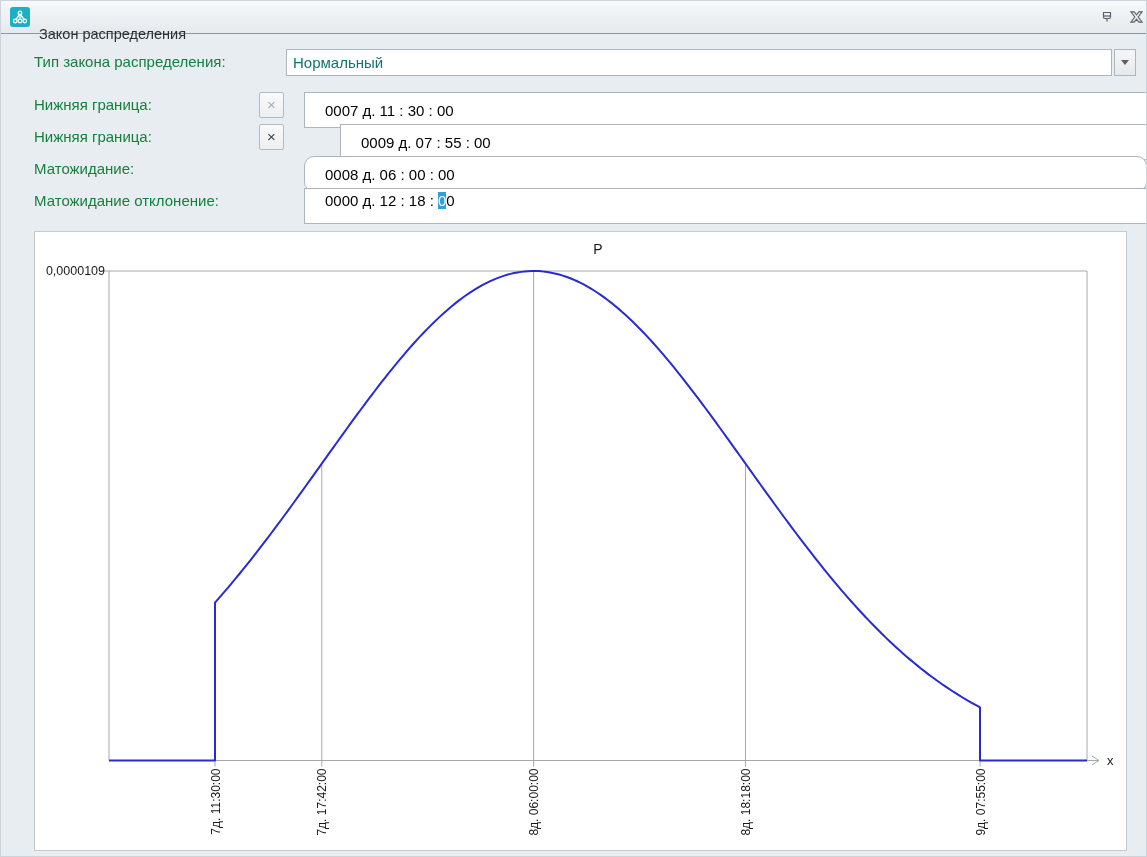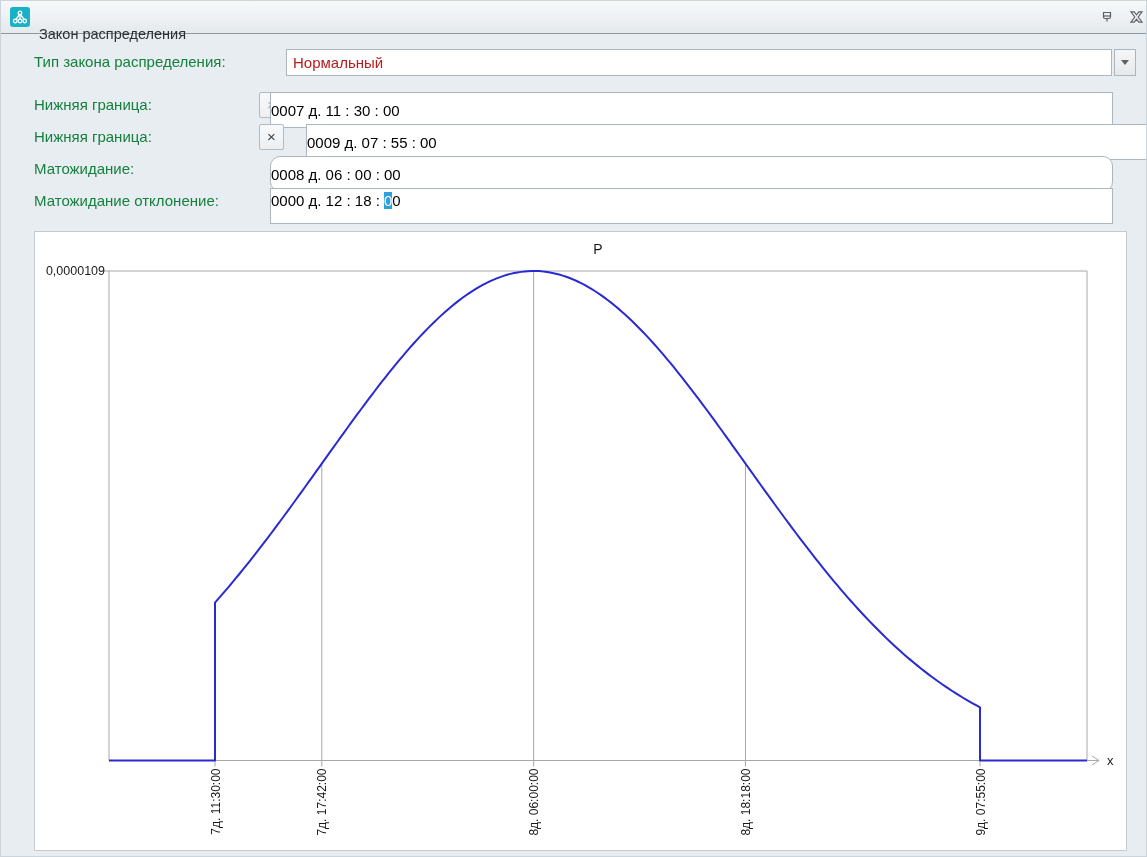--- a/index.html
+++ b/index.html
@@ -34,41 +34,41 @@
   .tb-btn svg{display:block;}
   
   .form-label{
     position:absolute;left:33px;height:26px;line-height:26px;font-size:15px;color:#15803d;
   }
   .combo{
     position:absolute;left:285px;top:48px;width:826px;height:27px;
     background:#ffffff;border:1px solid #aeb6bd;box-sizing:border-box;
   }
   .combo-value{
-    position:absolute;left:6px;top:0;height:25px;line-height:25px;font-size:15px;color:#b91c1c;
+    position:absolute;left:6px;top:0;height:25px;line-height:25px;font-size:15px;color:#0f766e;
   }
   .combo-arrow{
     position:absolute;left:1113px;top:48px;width:22px;height:27px;box-sizing:border-box;
     background:linear-gradient(#f5f6f7,#e6e9eb);border:1px solid #aeb6bd;
     display:flex;align-items:center;justify-content:center;
   }
   .combo-arrow .tri{
     width:0;height:0;border-left:4px solid transparent;border-right:4px solid transparent;
     border-top:5px solid #5c6166;
   }
   .clear-btn{
     position:absolute;left:258px;width:25px;height:26px;box-sizing:border-box;
     background:linear-gradient(#f8f9fa,#edeff1);border:1px solid #b4bac0;border-radius:2px;
     font-size:15px;text-align:center;line-height:24px;color:#3a3f44;cursor:default;
   }
   .clear-btn.disabled{color:#a9aeb3;}
   .field{
-    position:absolute;left:269px;width:843px;height:36px;box-sizing:border-box;
+    position:absolute;left:303px;width:843px;height:36px;box-sizing:border-box;
     background:#ffffff;border:1px solid #aeb6bd;
-    font-size:15px;line-height:24px;padding:0 0 0 0;color:#000;
+    font-size:15px;line-height:24px;padding:0 0 0 20px;color:#000;
     font-family:"Liberation Sans","DejaVu Sans",sans-serif;
   }
   input.field{outline:none;}
   .sel{
     background:var(--selection-bg,#2f9fe0);color:var(--selection-text,#fff);
   }
   
   .chart-panel{
     position:absolute;left:33px;top:230px;width:1093px;height:620px;
     background:#ffffff;border:1px solid #c5cacf;box-sizing:border-box;

